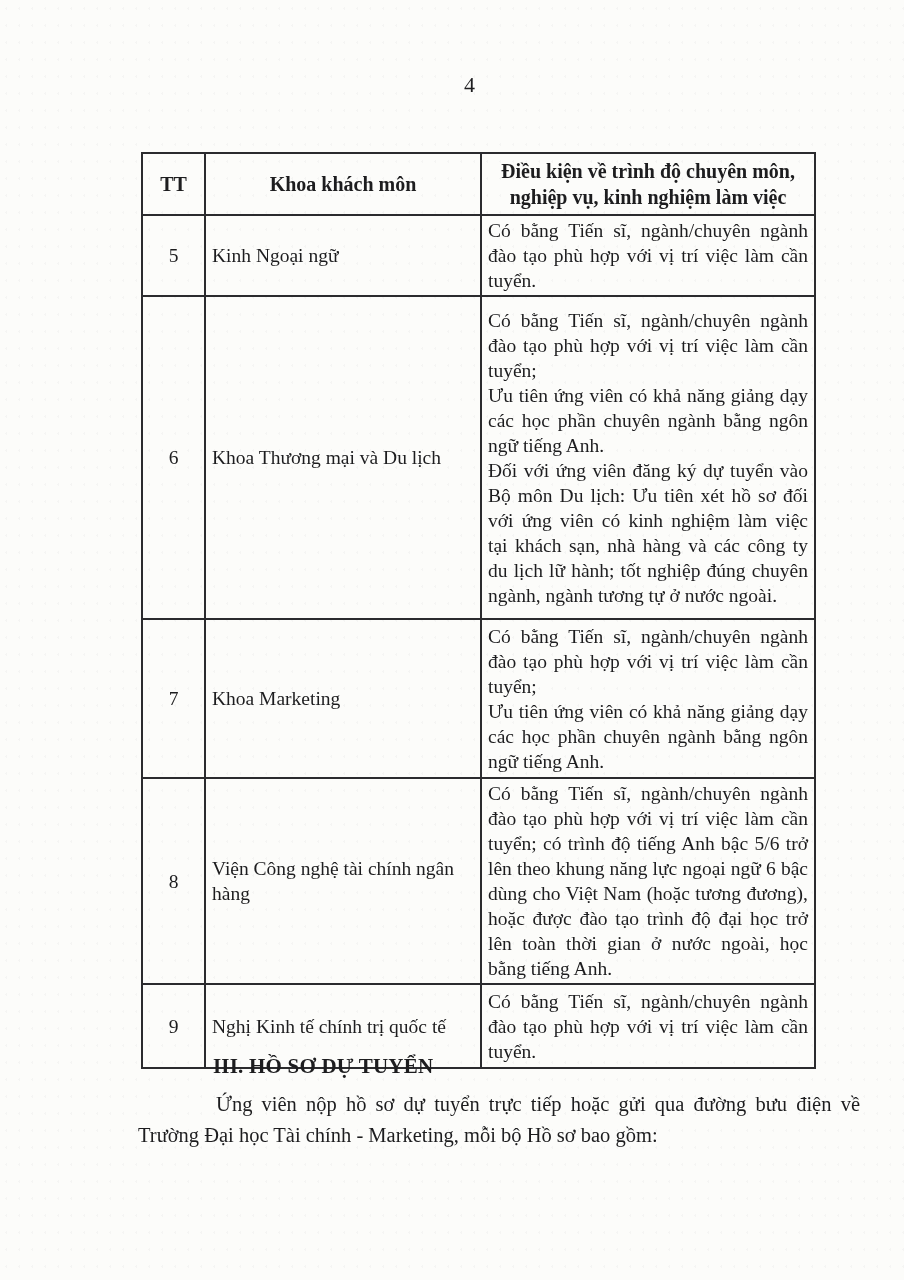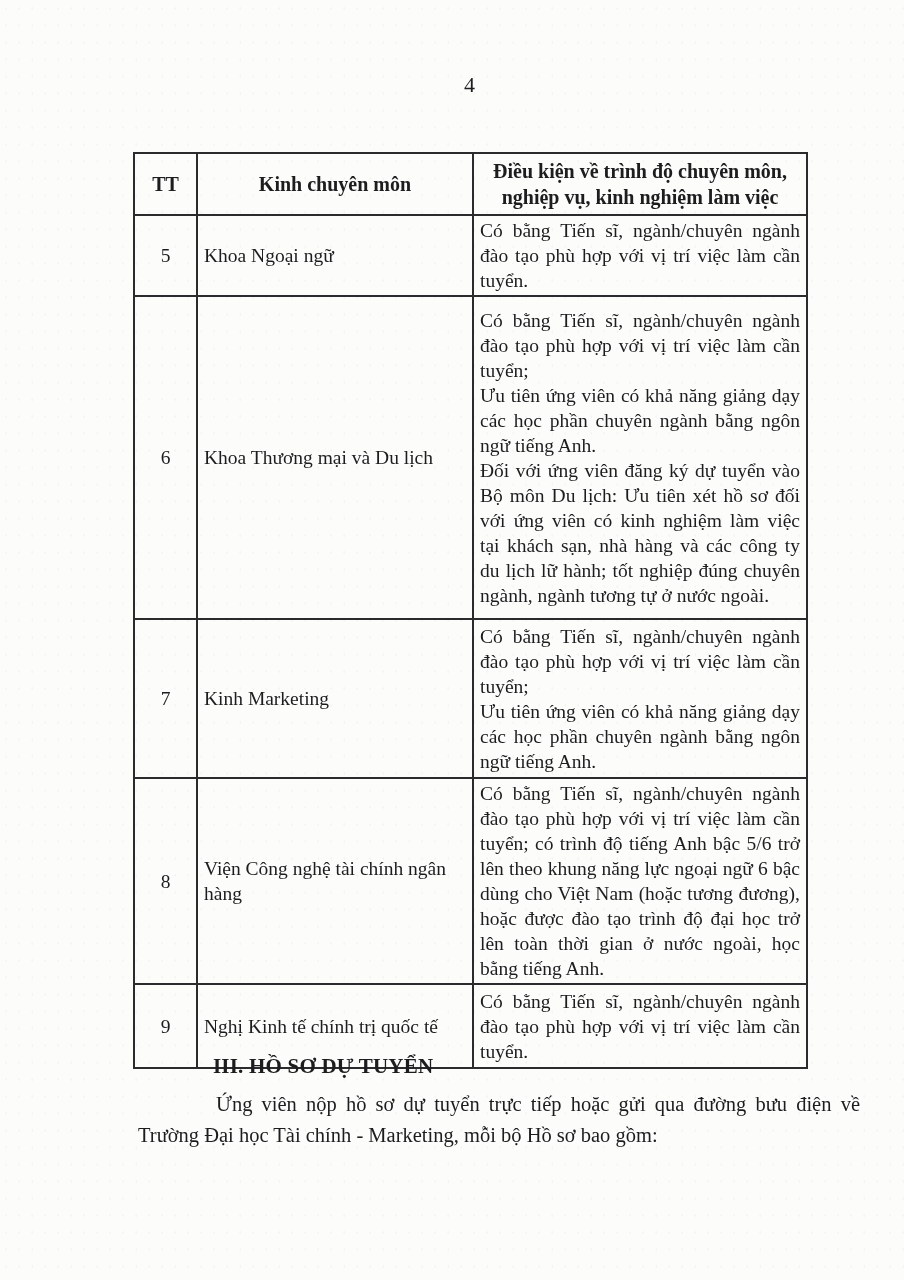--- a/index.html
+++ b/index.html
@@ -21,21 +21,21 @@
     position: absolute;
     top: 72px;
     left: 0;
     width: 940px;
     text-align: center;
     font-size: 22px;
     letter-spacing: 1px;
   }
   table.doc-table {
     position: absolute;
-    left: 133px;
+    left: 141px;
     top: 152px;
     width: 673px;
     border-collapse: collapse;
     table-layout: fixed;
   }
   table.doc-table th,
   table.doc-table td {
     border: 2px solid #2b2b2e;
     vertical-align: middle;
     font-size: 19.5px;
@@ -107,44 +107,44 @@
 
   <table class="doc-table">
     <colgroup>
       <col class="c-tt">
       <col class="c-khoa">
       <col class="c-dk">
     </colgroup>
     <thead>
       <tr>
         <th>TT</th>
-        <th>Kinh chuyên môn</th>
+        <th>Khoa khách môn</th>
         <th>Điều kiện về trình độ chuyên môn, nghiệp vụ, kinh nghiệm làm việc</th>
       </tr>
     </thead>
     <tbody>
       <tr class="r5">
         <td class="cell-tt">5</td>
-        <td class="cell-khoa">Khoa Ngoại ngữ</td>
+        <td class="cell-khoa">Kinh Ngoại ngữ</td>
         <td class="cell-dk">
           <p>Có bằng Tiến sĩ, ngành/chuyên ngành đào tạo phù hợp với vị trí việc làm cần tuyển.</p>
         </td>
       </tr>
       <tr class="r6">
         <td class="cell-tt">6</td>
         <td class="cell-khoa">Khoa Thương mại và Du lịch</td>
         <td class="cell-dk">
           <p>Có bằng Tiến sĩ, ngành/chuyên ngành đào tạo phù hợp với vị trí việc làm cần tuyển;</p>
           <p>Ưu tiên ứng viên có khả năng giảng dạy các học phần chuyên ngành bằng ngôn ngữ tiếng Anh.</p>
           <p>Đối với ứng viên đăng ký dự tuyển vào Bộ môn Du lịch: Ưu tiên xét hồ sơ đối với ứng viên có kinh nghiệm làm việc tại khách sạn, nhà hàng và các công ty du lịch lữ hành; tốt nghiệp đúng chuyên ngành, ngành tương tự ở nước ngoài.</p>
         </td>
       </tr>
       <tr class="r7">
         <td class="cell-tt">7</td>
-        <td class="cell-khoa">Kinh Marketing</td>
+        <td class="cell-khoa">Khoa Marketing</td>
         <td class="cell-dk">
           <p>Có bằng Tiến sĩ, ngành/chuyên ngành đào tạo phù hợp với vị trí việc làm cần tuyển;</p>
           <p>Ưu tiên ứng viên có khả năng giảng dạy các học phần chuyên ngành bằng ngôn ngữ tiếng Anh.</p>
         </td>
       </tr>
       <tr class="r8">
         <td class="cell-tt">8</td>
         <td class="cell-khoa">Viện Công nghệ tài chính ngân hàng</td>
         <td class="cell-dk">
           <p>Có bằng Tiến sĩ, ngành/chuyên ngành đào tạo phù hợp với vị trí việc làm cần tuyển; có trình độ tiếng Anh bậc 5/6 trở lên theo khung năng lực ngoại ngữ 6 bậc dùng cho Việt Nam (hoặc tương đương), hoặc được đào tạo trình độ đại học trở lên toàn thời gian ở nước ngoài, học bằng tiếng Anh.</p>

